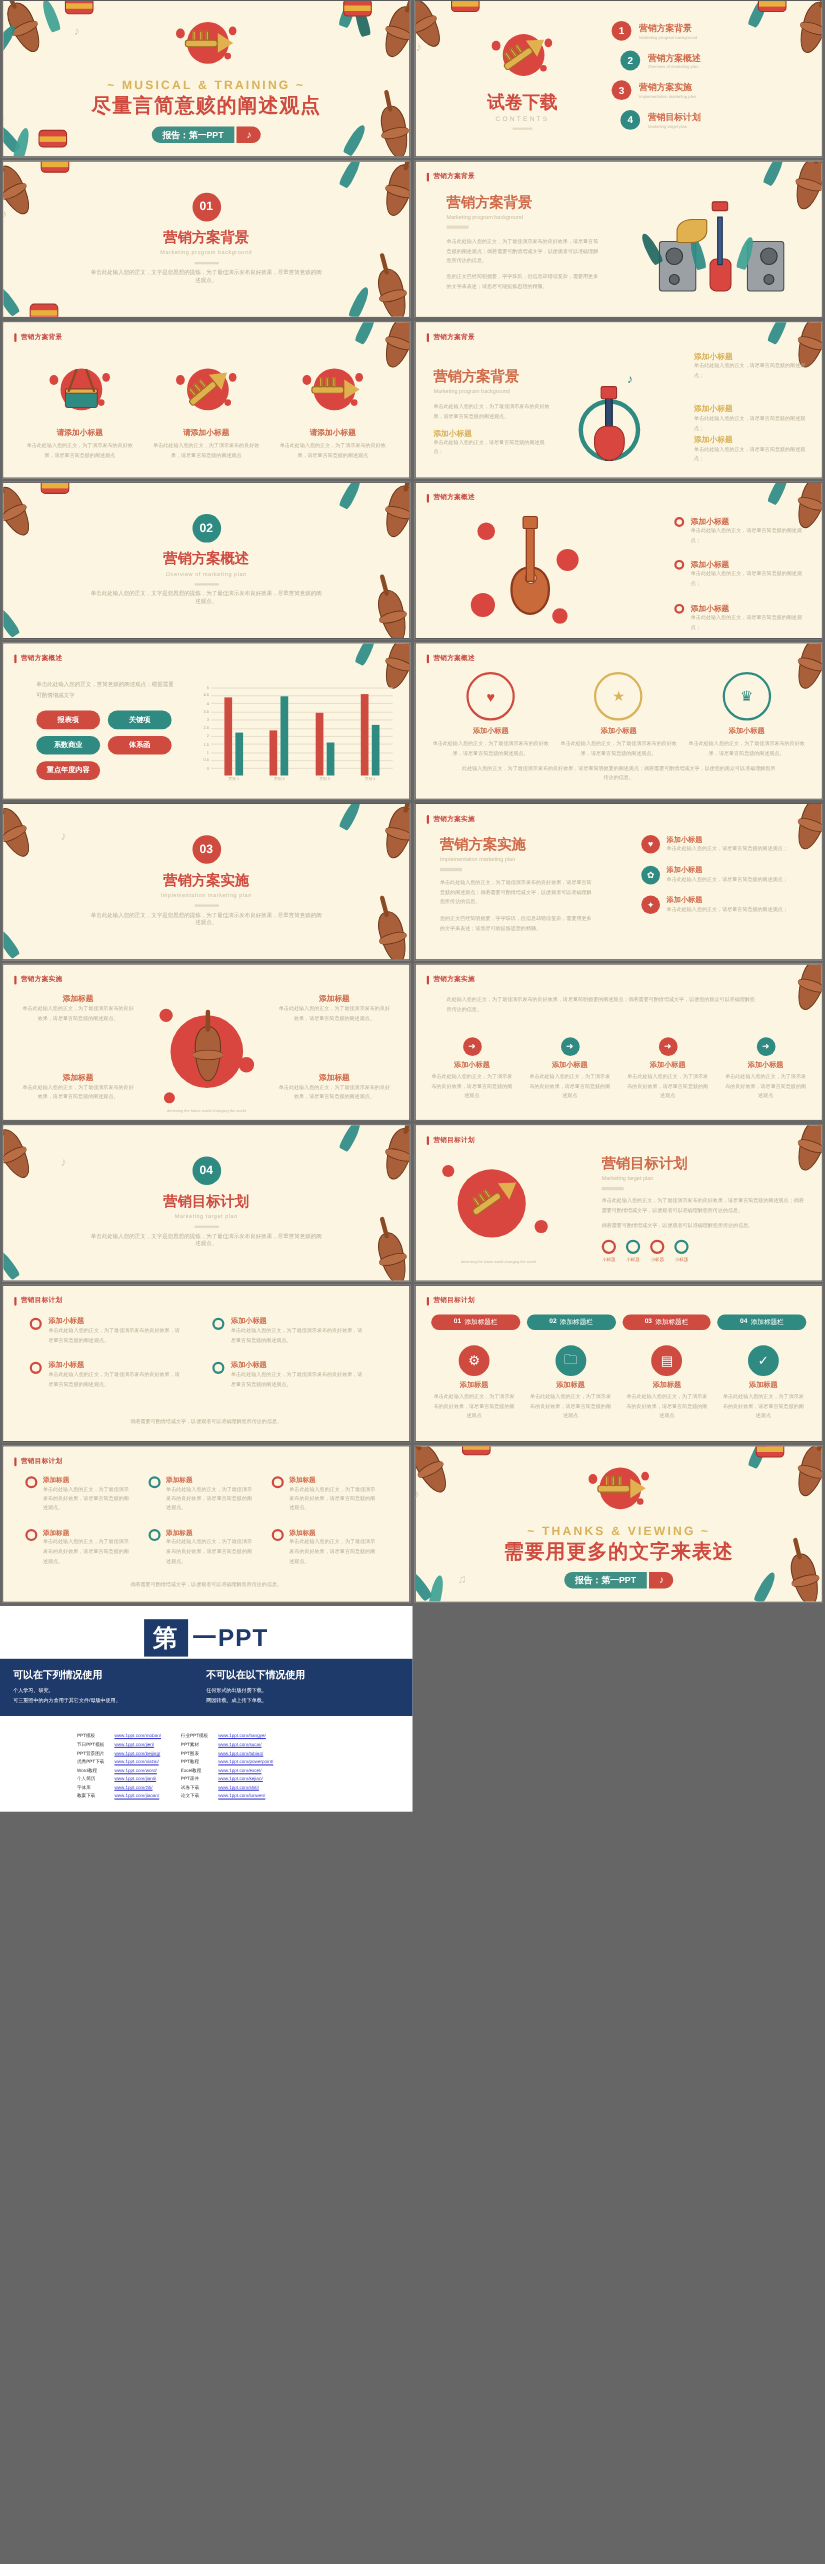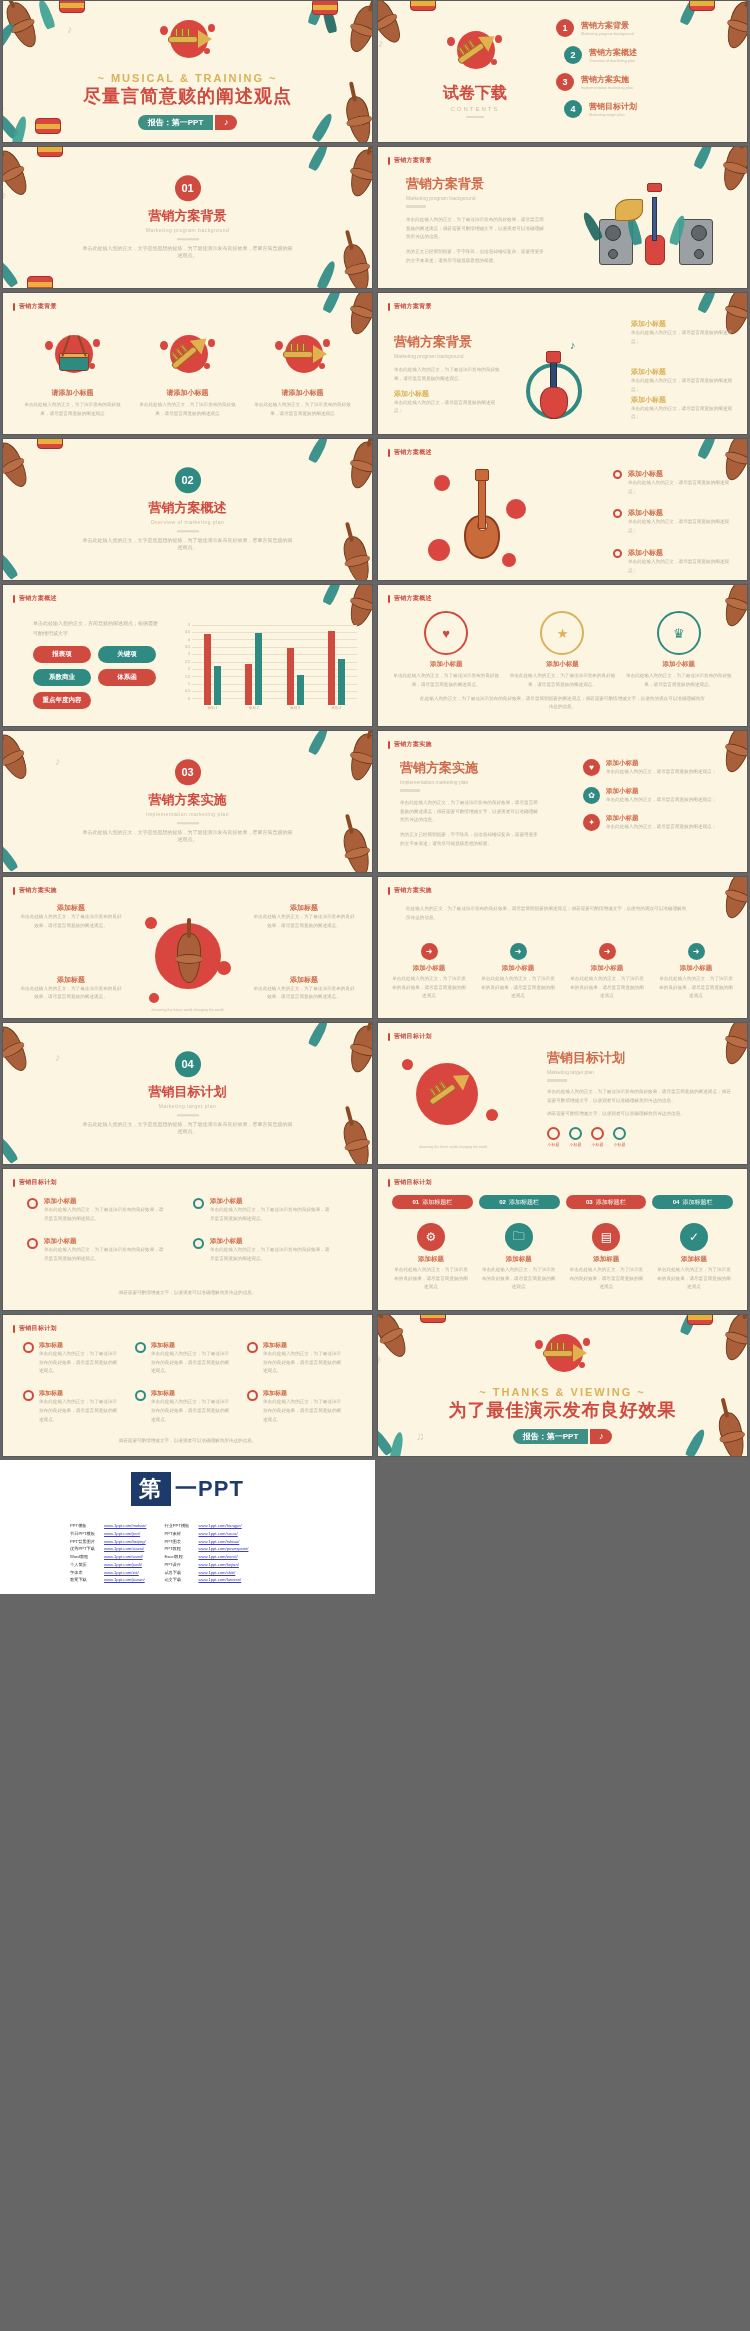--- a/index.html
+++ b/index.html
@@ -1128,36 +1128,48 @@
         <div class="circ"></div>
         <div class="horn">
               <div class="tube"></div>
               <div class="bell"></div>
           <div class="v1"></div>
               <div class="v2"></div>
               <div class="v3"></div>
             </div>
       </div>
       <div class="title-en">~ THANKS  &amp; VIEWING ~</div>
-      <div class="title-cn">为了最佳演示发布良好效果</div>
+      <div class="title-cn">需要用更多的文字来表述</div>
       <div class="tag">
         <div class="l">报告：第一PPT</div>
         <div class="r">♪</div>
       </div>
     </div>
   </div>
 
  </div>
 
  <div class="brand-wrap">
    <div class="brand-logo">
      <span class="brand-box">第</span>
      <span class="brand-txt">一PPT</span>
    </div>
 
+   <div class="terms">
+     <div class="col">
+       <h4>可以在下列情况使用</h4>
+       <p>个人学习、研究。</p>
+       <p>可三重照中的内方盒用于其它文件/母版中使用。</p>
+     </div>
+     <div class="col">
+       <h4>不可以在以下情况使用</h4>
+       <p>任何形式的出版付费下载。</p>
+       <p>网园转载、成上传下单载。</p>
+     </div>
+   </div>
 
    <div class="links">
      <div class="col">
        <div class="row">
             <span class="k">PPT模板</span>
             <span class="v">www.1ppt.com/moban/</span>
           </div>
        <div class="row">
             <span class="k">节日PPT模板</span>
             <span class="v">www.1ppt.com/jieri/</span>

